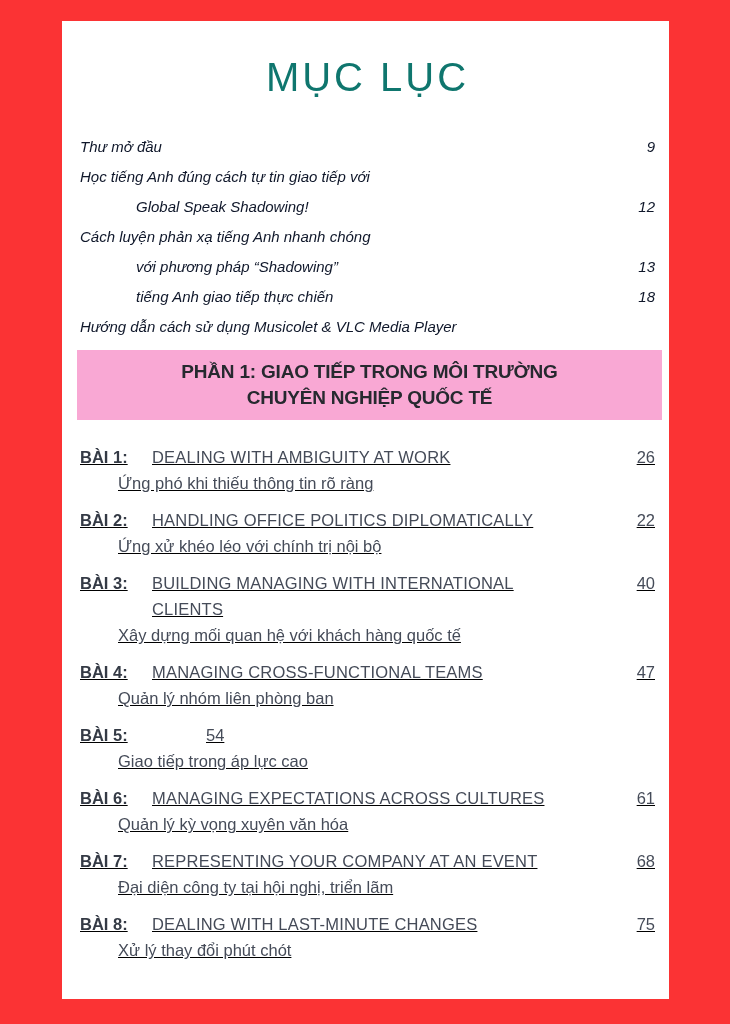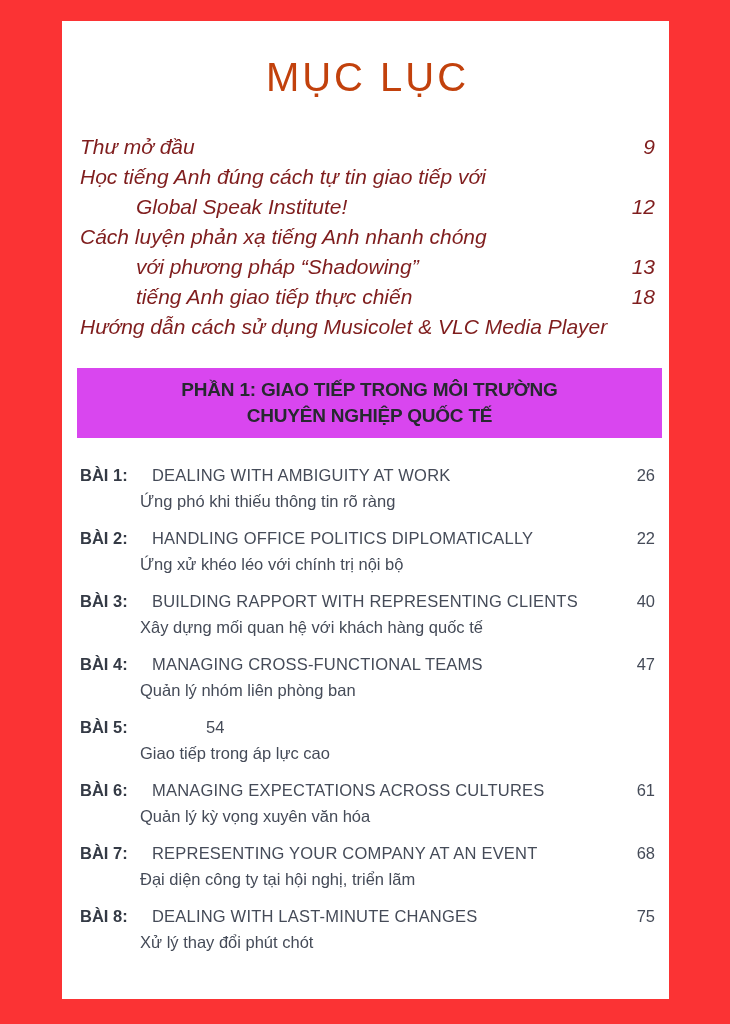--- a/index.html
+++ b/index.html
@@ -14,65 +14,65 @@
     left:62px; top:21px;
     width:607px; height:978px;
     background:#ffffff;
     padding:24px 14px 0 18px;
     overflow:hidden;
   }
   .toc-title {
     text-align:center;
     font-size:40px;
     letter-spacing:3px;
-    color:#c2410c;
+    color:#0f766e;
     font-weight:500;
     margin:10px 0 32px 0;
   }
   .intro-list { margin-bottom:4px; }
   .toc-line {
     display:flex;
     align-items:baseline;
     font-style:italic;
-    font-size:21px;
+    font-size:15px;
     line-height:30px;
-    color:#7f1d1d;
+    color:#0f172a;
   }
   .toc-line .toc-text { flex:1; }
   .toc-line.indent .toc-text { padding-left:56px; }
   .toc-page { text-align:right; white-space:nowrap; padding-left:8px; }
   .part-header {
-    background:#d946ef;
-    margin:26px -7px 24px -3px;
+    background:#f9a8d4;
+    margin:8px -7px 24px -3px;
     padding:9px 8px 10px 8px;
     text-align:center;
     font-weight:bold;
     font-size:19px;
     line-height:1.35;
     color:#26292f;
     letter-spacing:-0.2px;
   }
-  .lesson { margin-bottom:11px; }
+  .lesson { margin-bottom:11px;text-decoration:underline; }
   .lesson-row {
     display:flex;
     align-items:baseline;
     font-size:16.5px;
     line-height:26px;
     color:#454b58;
   }
   .lesson-label {
     width:72px;
     flex-shrink:0;
     font-weight:bold;
     color:#343a45;
   }
   .lesson-title { flex:1; letter-spacing:0.2px; }
   .lesson-page { text-align:center; white-space:nowrap; padding-left:6px;margin-left:48px; }
   .lesson-sub {
-    margin-left:60px;
+    margin-left:38px;
     font-size:16.5px;
     line-height:26px;
     color:#454b58;
   }
 </style>
 </head>
 <body>
 
 <div class="panel">
 
@@ -85,21 +85,21 @@
         <span class="toc-text">Thư mở đầu</span>
         <span class="toc-page">9</span>
       </div>
     </div>
 
     <div>
       <div class="toc-line">
         <span class="toc-text">Học tiếng Anh đúng cách tự tin giao tiếp với</span>
       </div>
       <div class="toc-line indent">
-        <span class="toc-text">Global Speak Institute!</span>
+        <span class="toc-text">Global Speak Shadowing!</span>
         <span class="toc-page">12</span>
       </div>
     </div>
 
     <div>
       <div class="toc-line">
         <span class="toc-text">Cách luyện phản xạ tiếng Anh nhanh chóng</span>
       </div>
       <div class="toc-line indent">
         <span class="toc-text">với phương pháp “Shadowing”</span>
@@ -143,21 +143,21 @@
         <span class="lesson-label">BÀI 2:</span>
         <span class="lesson-title">HANDLING OFFICE POLITICS DIPLOMATICALLY</span>
         <span class="lesson-page">22</span>
       </div>
       <div class="lesson-sub">Ứng xử khéo léo với chính trị nội bộ</div>
     </div>
 
     <div class="lesson">
       <div class="lesson-row">
         <span class="lesson-label">BÀI 3:</span>
-        <span class="lesson-title">BUILDING RAPPORT WITH REPRESENTING CLIENTS</span>
+        <span class="lesson-title">BUILDING MANAGING WITH INTERNATIONAL CLIENTS</span>
         <span class="lesson-page">40</span>
       </div>
       <div class="lesson-sub">Xây dựng mối quan hệ với khách hàng quốc tế</div>
     </div>
 
     <div class="lesson">
       <div class="lesson-row">
         <span class="lesson-label">BÀI 4:</span>
         <span class="lesson-title">MANAGING CROSS-FUNCTIONAL TEAMS</span>
         <span class="lesson-page">47</span>

